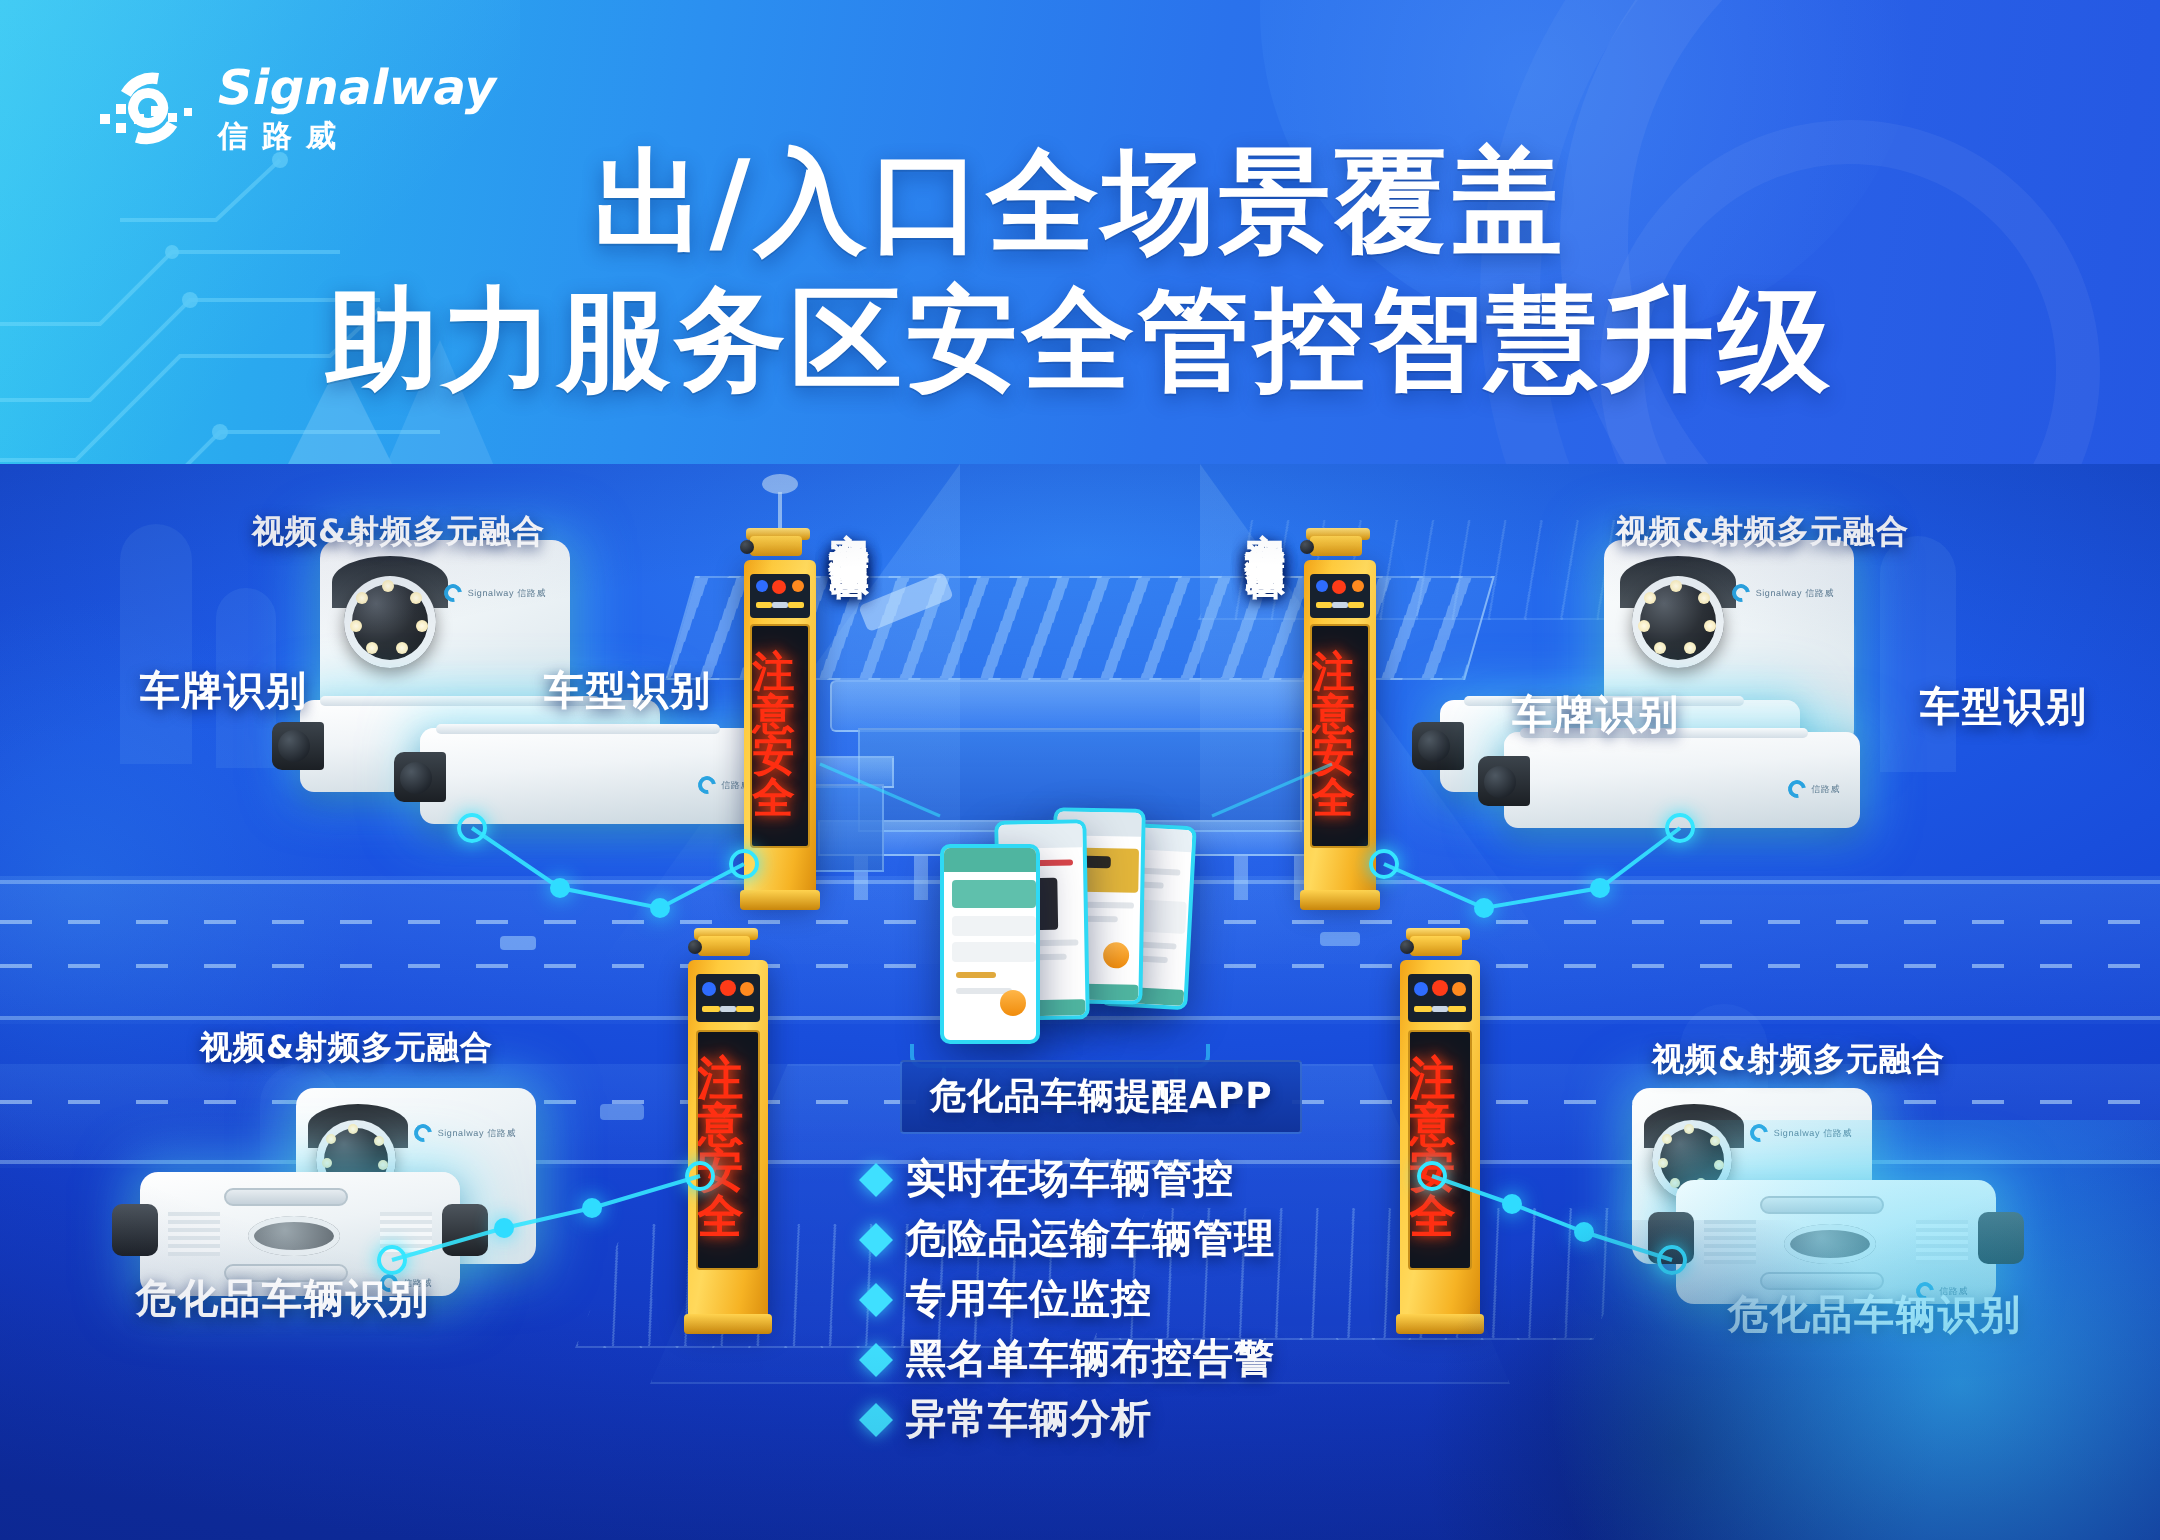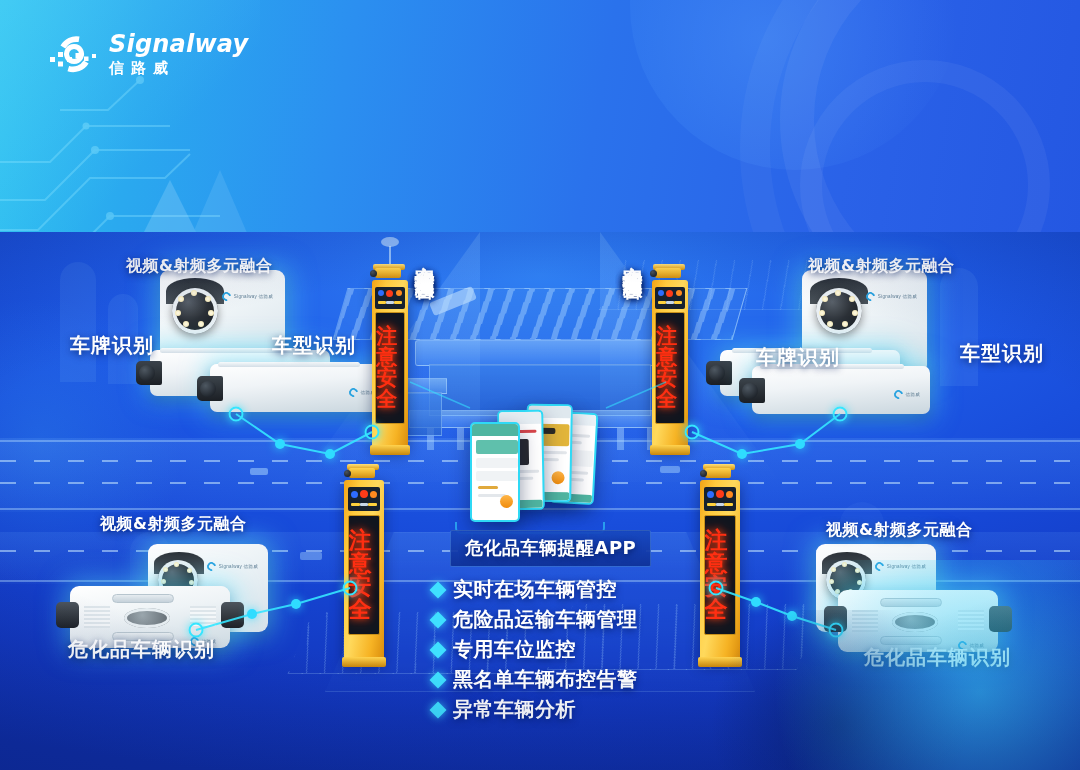--- a/index.html
+++ b/index.html
@@ -416,20 +416,24 @@
             <rect x="44" y="26" width="4" height="4"></rect>
           </g>
         </svg>
       </div>
       <div class="logo-text">
         <div class="logo-en">Signalway</div>
         <div class="logo-cn">信路威</div>
       </div>
     </div>
 
+    <div class="title-wrap">
+      <div class="title-l1">出/入口全场景覆盖</div>
+      <div class="title-l2">助力服务区安全管控智慧升级</div>
+    </div>
   </div>
 
   <div class="scene">
 
     <div class="scene-glowcyan-l"></div>
 
     <div class="bldg" style="left:60px;top:30px;width:36px;height:120px;border-radius:18px 18px 0 0;"></div>
     <div class="bldg" style="left:108px;top:62px;width:30px;height:90px;border-radius:15px 15px 0 0;"></div>
     <div class="bldg" style="left:940px;top:36px;width:38px;height:118px;border-radius:19px 19px 0 0;"></div>
     <div class="bldg" style="left:900px;top:70px;width:28px;height:84px;border-radius:14px 14px 0 0;"></div>

